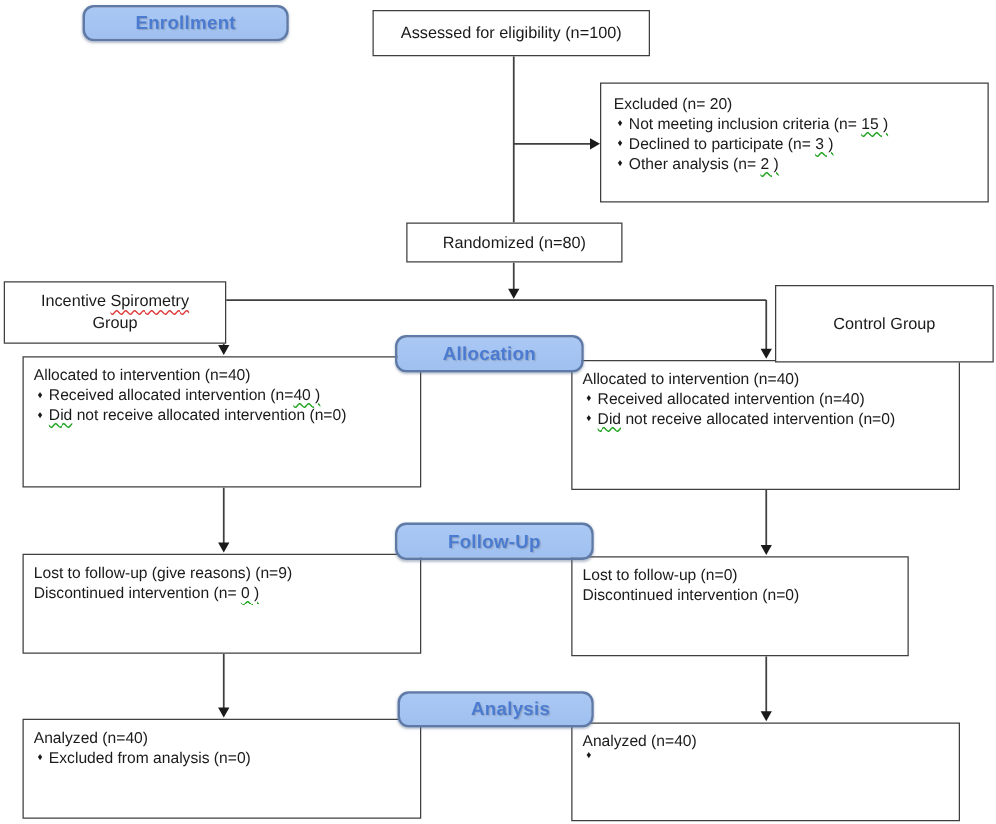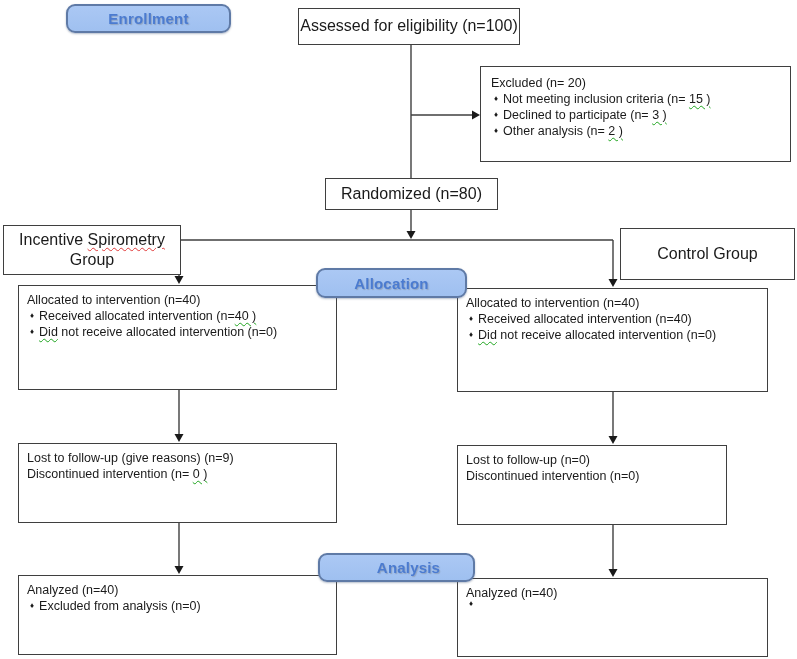--- a/index.html
+++ b/index.html
@@ -30,21 +30,21 @@
     box-sizing: border-box;
     font-size: 12.5px;
     line-height: 1.28;
     z-index: 1;
   }
   .box.center {
     display: flex;
     align-items: center;
     justify-content: center;
     text-align: center;
-    font-size: 16px;
+    font-size: 13px;
   }
   .box.content { padding: 6px 8px; }
   .stage-label {
     position: absolute;
     z-index: 3;
     display: flex;
     align-items: center;
     justify-content: center;
     background: linear-gradient(to bottom, var(--label-fill), var(--label-fill2));
     border: 2px solid var(--label-border);
@@ -110,20 +110,23 @@
       <polygon points="608.5,569 617.5,569 613,577"></polygon>
     </g>
   </svg>
 
   <div class="stage-label" style="left:34px; top:4px; width:165px; height:29px;margin-left:32px;">
     <span>Enrollment</span>
   </div>
   <div class="stage-label" style="left:316px; top:268px; width:151px; height:30px;">
     <span>Allocation</span>
   </div>
+  <div class="stage-label" style="left:316px; top:418px; width:159px; height:30px;">
+    <span>Follow-Up</span>
+  </div>
   <div class="stage-label" style="left:318px; top:553px; width:157px; height:29px;padding-left:24px;">
     <span>Analysis</span>
   </div>
 
   <div class="box center" style="left:298px; top:8px; width:222px; height:37px;">
     <span>Assessed for eligibility (n=100)</span>
   </div>
 
   <div class="box content" style="left:480px; top:66px; width:311px; height:96px; padding:8px 10px;">
     <div class="line">Excluded (n= 20)</div>
@@ -141,21 +144,21 @@
     </div>
   </div>
 
   <div class="box center" style="left:325px; top:178px; width:173px; height:32px;">
     <span>Randomized (n=80)</span>
   </div>
 
   <div class="box center" style="left:3px; top:225px; width:178px; height:50px; z-index:2;">
     <span><span>Incentive </span><span class="wr">Spirometry</span><br><span>Group</span></span>
   </div>
-  <div class="box center" style="left:620px; top:228px; width:175px; height:52px; z-index:2;">
+  <div class="box center" style="left:620px; top:228px; width:175px; height:62px; z-index:2;">
     <span>Control Group</span>
   </div>
 
   <div class="box content" style="left:18px; top:285px; width:319px; height:105px;">
     <div class="line">Allocated to intervention (n=40)</div>
     <div class="line bullet-line">
       <span class="bullet">♦</span>
       <span><span>Received allocated intervention (n=</span><span class="wg">40 )</span></span>
     </div>
     <div class="line bullet-line">

